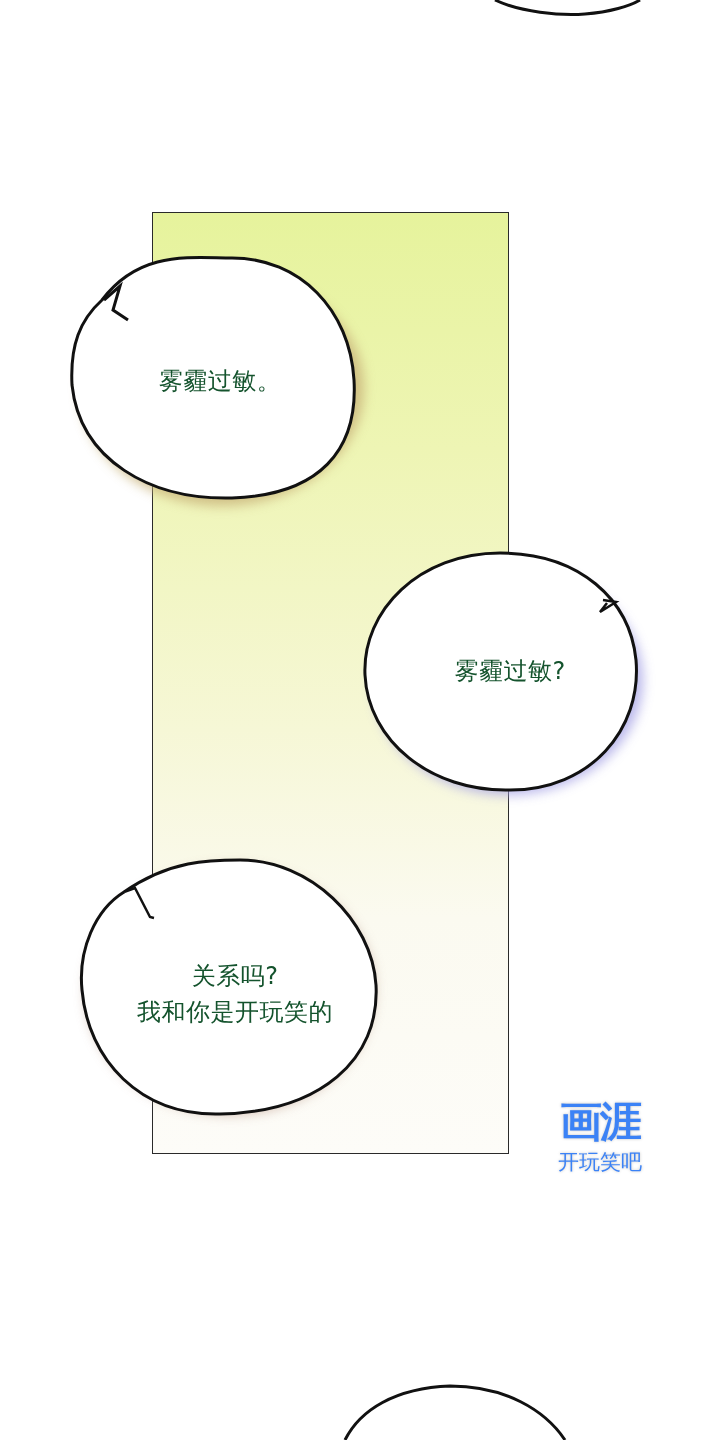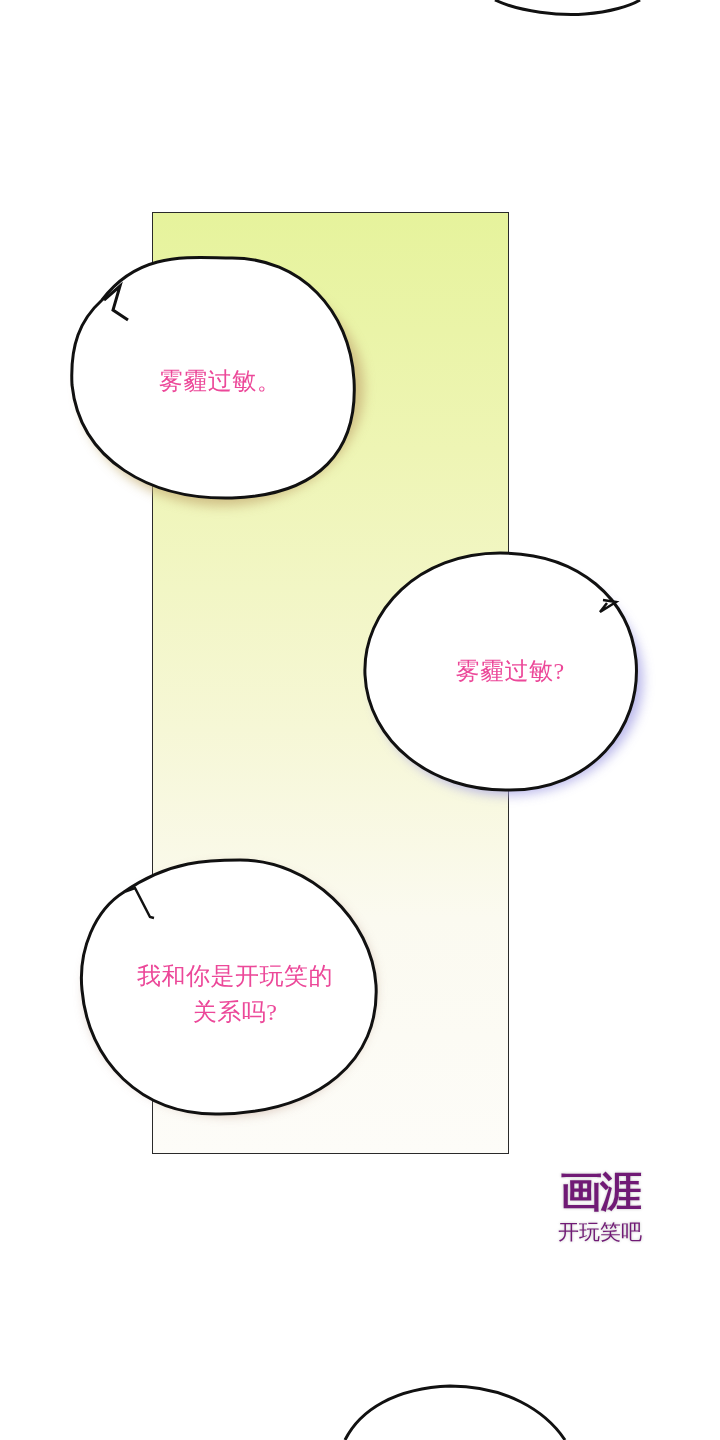--- a/index.html
+++ b/index.html
@@ -8,26 +8,26 @@
       background: #ffffff;
       font-family: "DejaVu Sans", "Liberation Sans", sans-serif;
     }
     .panel {
       position: absolute; left: 152px; top: 212px; width: 355px; height: 940px;
       border: 1.5px solid #2a2a2a;
       background: linear-gradient(180deg, #e6f39c 0%, #eef5b4 25%, #f6f7d6 55%, #fbfaf0 75%, #fdfcf8 100%);
     }
     svg.bubbles { position: absolute; left: 0; top: 0; }
     .bubble-text {
-      position: absolute; color: #ec4899; font-size: 24px; line-height: 36px;
-      text-align: center; font-weight: 500; letter-spacing: 0.5px; font-family: Liberation Serif, serif;
+      position: absolute; color: #14532d; font-size: 24px; line-height: 36px;
+      text-align: center; font-weight: 500; letter-spacing: 0.5px;
     }
     .watermark {
-      position: absolute; left: 540px; top: 1166px; width: 120px; text-align: center;
-      color: #701a75; text-shadow: 0 0 3px rgba(0,0,0,0.25);
+      position: absolute; left: 540px; top: 1096px; width: 120px; text-align: center;
+      color: #3b82f6; text-shadow: 0 0 3px rgba(0,0,0,0.25);
     }
     .wm-logo { font-size: 42px; font-weight: bold; line-height: 52px; letter-spacing: -2px; }
     .wm-sub { font-size: 21px; line-height: 28px; }
   </style>
 </head>
 <body>
 
 <div class="panel"></div>
 
 <svg class="bubbles" width="720" height="1440" viewBox="0 0 720 1440">
@@ -60,20 +60,20 @@
   </g>
 
   <g>
     <path d="M345,1440 C360,1410 395,1388 450,1386 C505,1386 545,1410 565,1440" fill="#fff" stroke="#111" stroke-width="3"></path>
   </g>
 </svg>
 
 <div class="bubble-text" style="left:120px; top:363px; width:200px;">雾霾过敏。</div>
 <div class="bubble-text" style="left:410px; top:653px; width:200px;">雾霾过敏?</div>
 <div class="bubble-text" style="left:90px; top:958px; width:290px;">
+  <div>关系吗?</div>
   <div>我和你是开玩笑的</div>
-  <div>关系吗?</div>
 </div>
 
 <div class="watermark">
   <div class="wm-logo">画涯</div>
   <div class="wm-sub">开玩笑吧</div>
 </div>
 
 </body></html>

